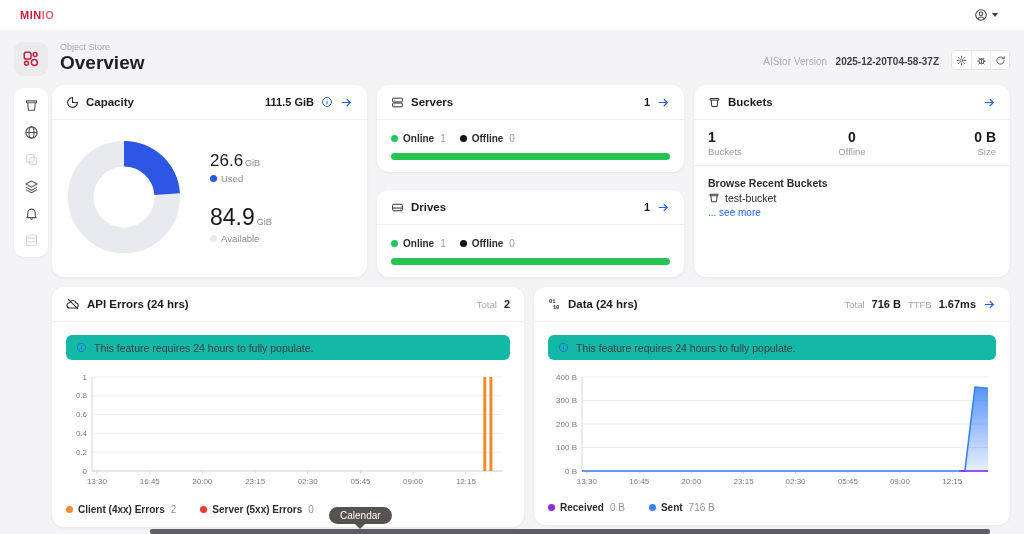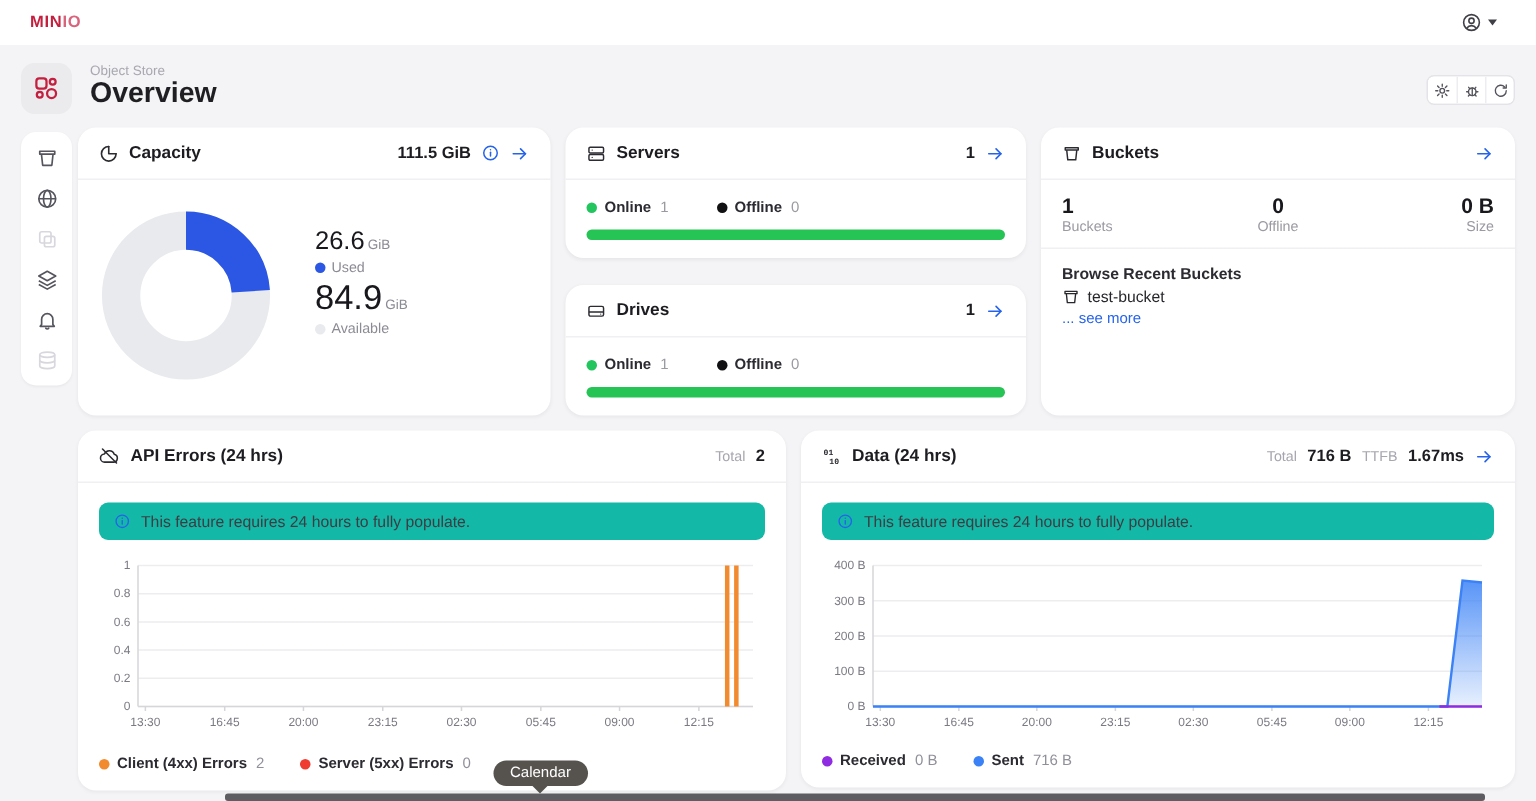--- a/index.html
+++ b/index.html
@@ -39,21 +39,21 @@
   .head-sub{font-size:9.5px;color:#a6a6ae;white-space:nowrap;}
   .blue{color:#2563eb;}
   .c-ico{color:#2b2b31;}
   
   .cap-stats{position:absolute;left:158px;top:66px;}
   .bigval{font-weight:400;color:#18181d;}
   .unit{font-size:9px;color:#8b8b94;margin-left:2px;}
   .dotleg{display:flex;align-items:center;gap:4px;font-size:9.5px;color:#8b8b94;margin-top:2px;}
   .dot{width:7px;height:7px;border-radius:50%;flex:none;}
   
-  .sd-row{position:absolute;left:14px;top:48px;display:flex;align-items:center;gap:32px;font-size:10px;color:#27272c;font-weight:600;}
+  .sd-row{position:absolute;left:14px;top:48px;display:flex;align-items:center;gap:14px;font-size:10px;color:#27272c;font-weight:600;}
   .sd-row .cnt{color:#9a9aa2;font-weight:400;margin-left:1px;}
   .sd-bar{position:absolute;left:14px;right:14px;top:68px;height:7px;border-radius:4px;}
   
   .bk-stats{position:absolute;left:14px;right:14px;top:44px;display:flex;}
   .bk-col{flex:1;}
   .bk-col.mid{text-align:center;}
   .bk-col.right{text-align:right;}
   .bk-num{font-size:14px;font-weight:700;color:#18181d;}
   .bk-lbl{font-size:9.5px;color:#9a9aa2;margin-top:1px;}
   .bk-div{position:absolute;left:0;right:0;top:80px;border-top:1px solid #f0f0f3;}
@@ -98,20 +98,24 @@
         <circle cx="17.5" cy="6" r="2.6"></circle>
         <circle cx="6" cy="17.5" r="2.6"></circle>
         <circle cx="16.5" cy="16.5" r="4"></circle>
       </svg>
   </span>
 </div>
 <div class="crumb">Object Store</div>
 <div class="pagetitle">Overview</div>
 
 <div class="verrow">
+  <div>
+    <span class="verlabel">AIStor Version</span>
+    <span class="verval">2025-12-20T04-58-37Z</span>
+  </div>
   <div class="btngroup">
     <button class="gbtn">
       <span>
           <svg width="11" height="11" viewBox="0 0 24 24" fill="none" stroke="currentColor" stroke-width="2" stroke-linecap="round">
             <circle cx="12" cy="12" r="3.4"></circle>
             <path d="M12 2.5v3M12 18.5v3M2.5 12h3M18.5 12h3M5.2 5.2l2.2 2.2M16.6 16.6l2.2 2.2M18.8 5.2l-2.2 2.2M7.4 16.6l-2.2 2.2"></path>
           </svg>
         </span>
     </button>
     <button class="gbtn">
@@ -215,21 +219,21 @@
   <svg width="118" height="118" viewBox="0 0 120 120" style="position:absolute;left:13px;top:53px;">
     <circle cx="60" cy="60" r="44" fill="none" stroke-width="26" stroke="#e9eaee"></circle>
     <circle cx="60" cy="60" r="44" fill="none" stroke-width="26" transform="rotate(-90 60 60)" stroke="#2b57e4" stroke-dasharray="66.07397669030053 276.46015351590177"></circle>
   </svg>
   <div class="cap-stats">
     <div><span class="bigval" style="font-size:17px;">26.6</span><span class="unit">GiB</span></div>
     <div class="dotleg">
         <span class="dot" style="background-color: rgb(43, 87, 228);"></span>
         <span>Used</span>
       </div>
-    <div style="margin-top:1px;"><span class="bigval" style="font-size:23px;">84.9</span><span class="unit">GiB</span></div>
+    <div style="margin-top:20px;"><span class="bigval" style="font-size:23px;">84.9</span><span class="unit">GiB</span></div>
     <div class="dotleg">
         <span class="dot" style="background-color: rgb(233, 234, 238);"></span>
         <span>Available</span>
       </div>
   </div>
 </div>
 
 <div class="card" style="left:377px;top:85px;width:307px;height:87px;">
   <div class="card-head">
     <span class="c-ico">

